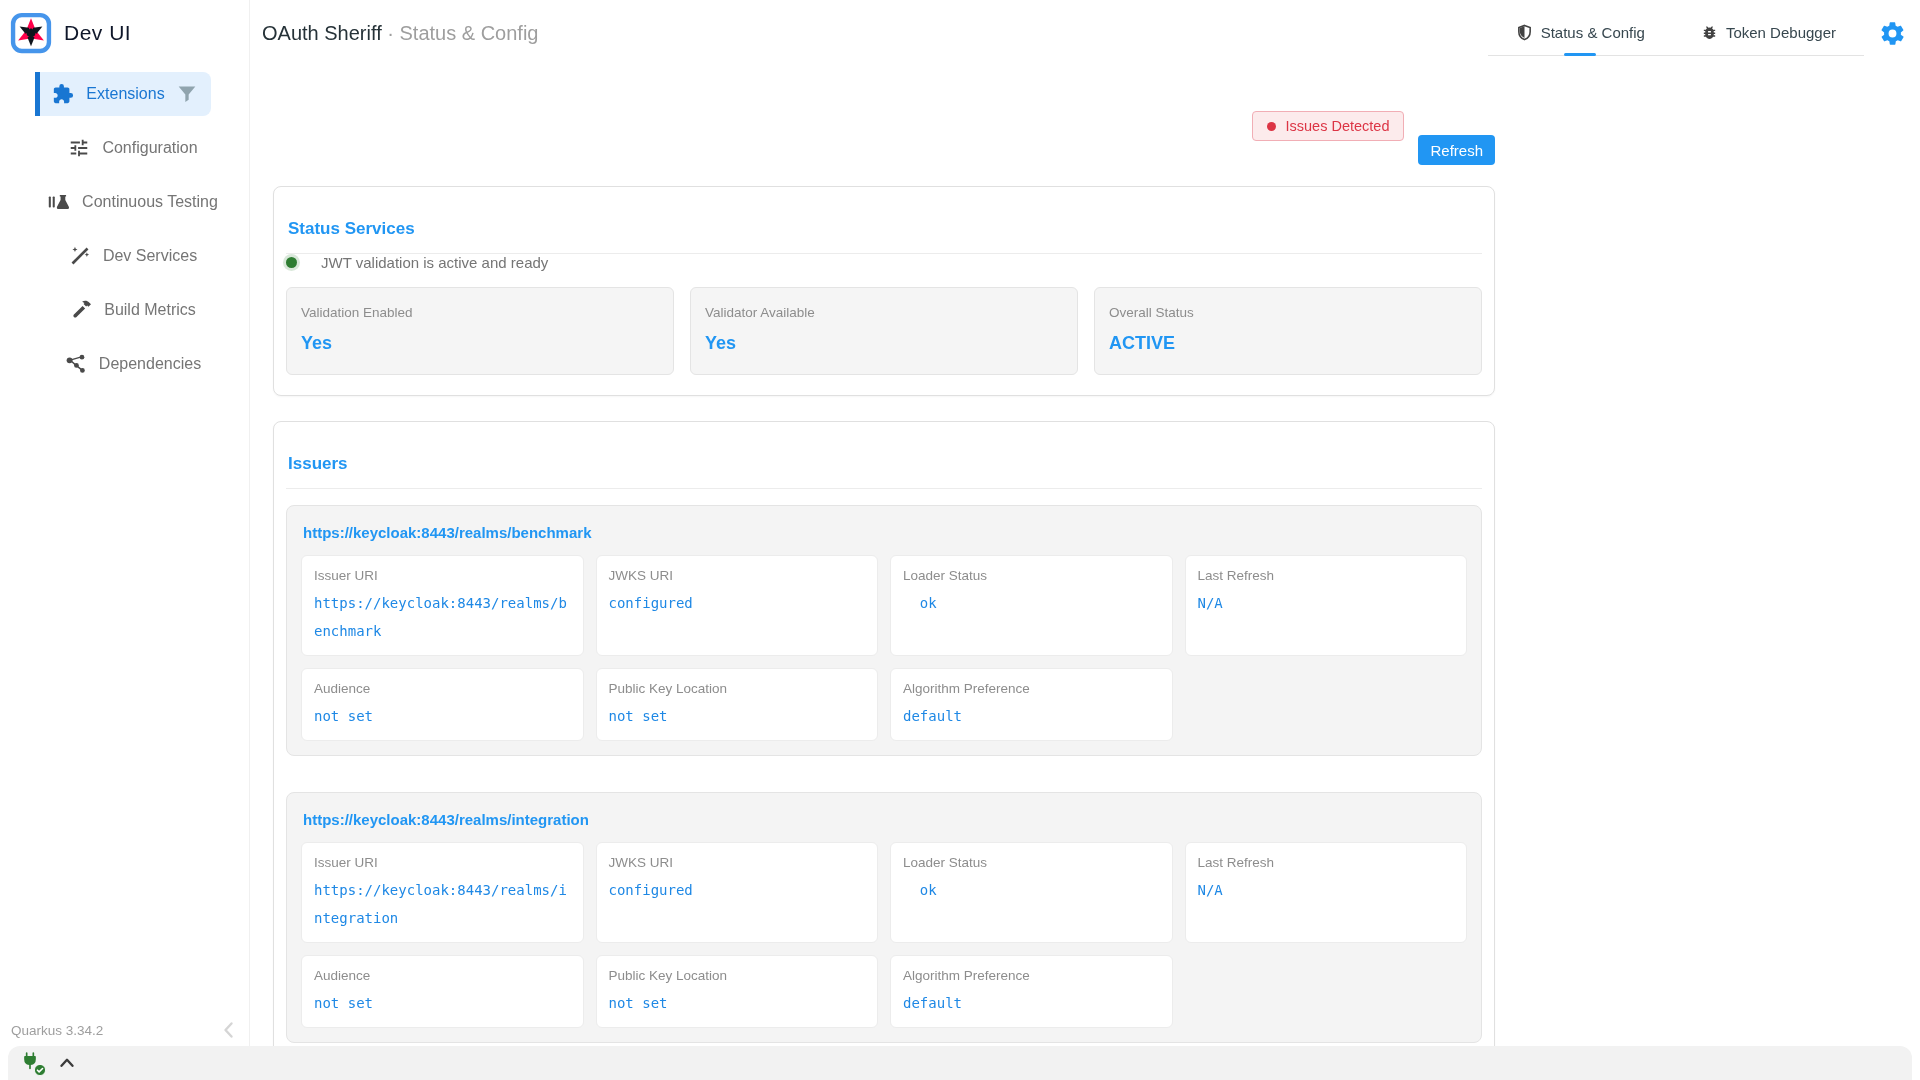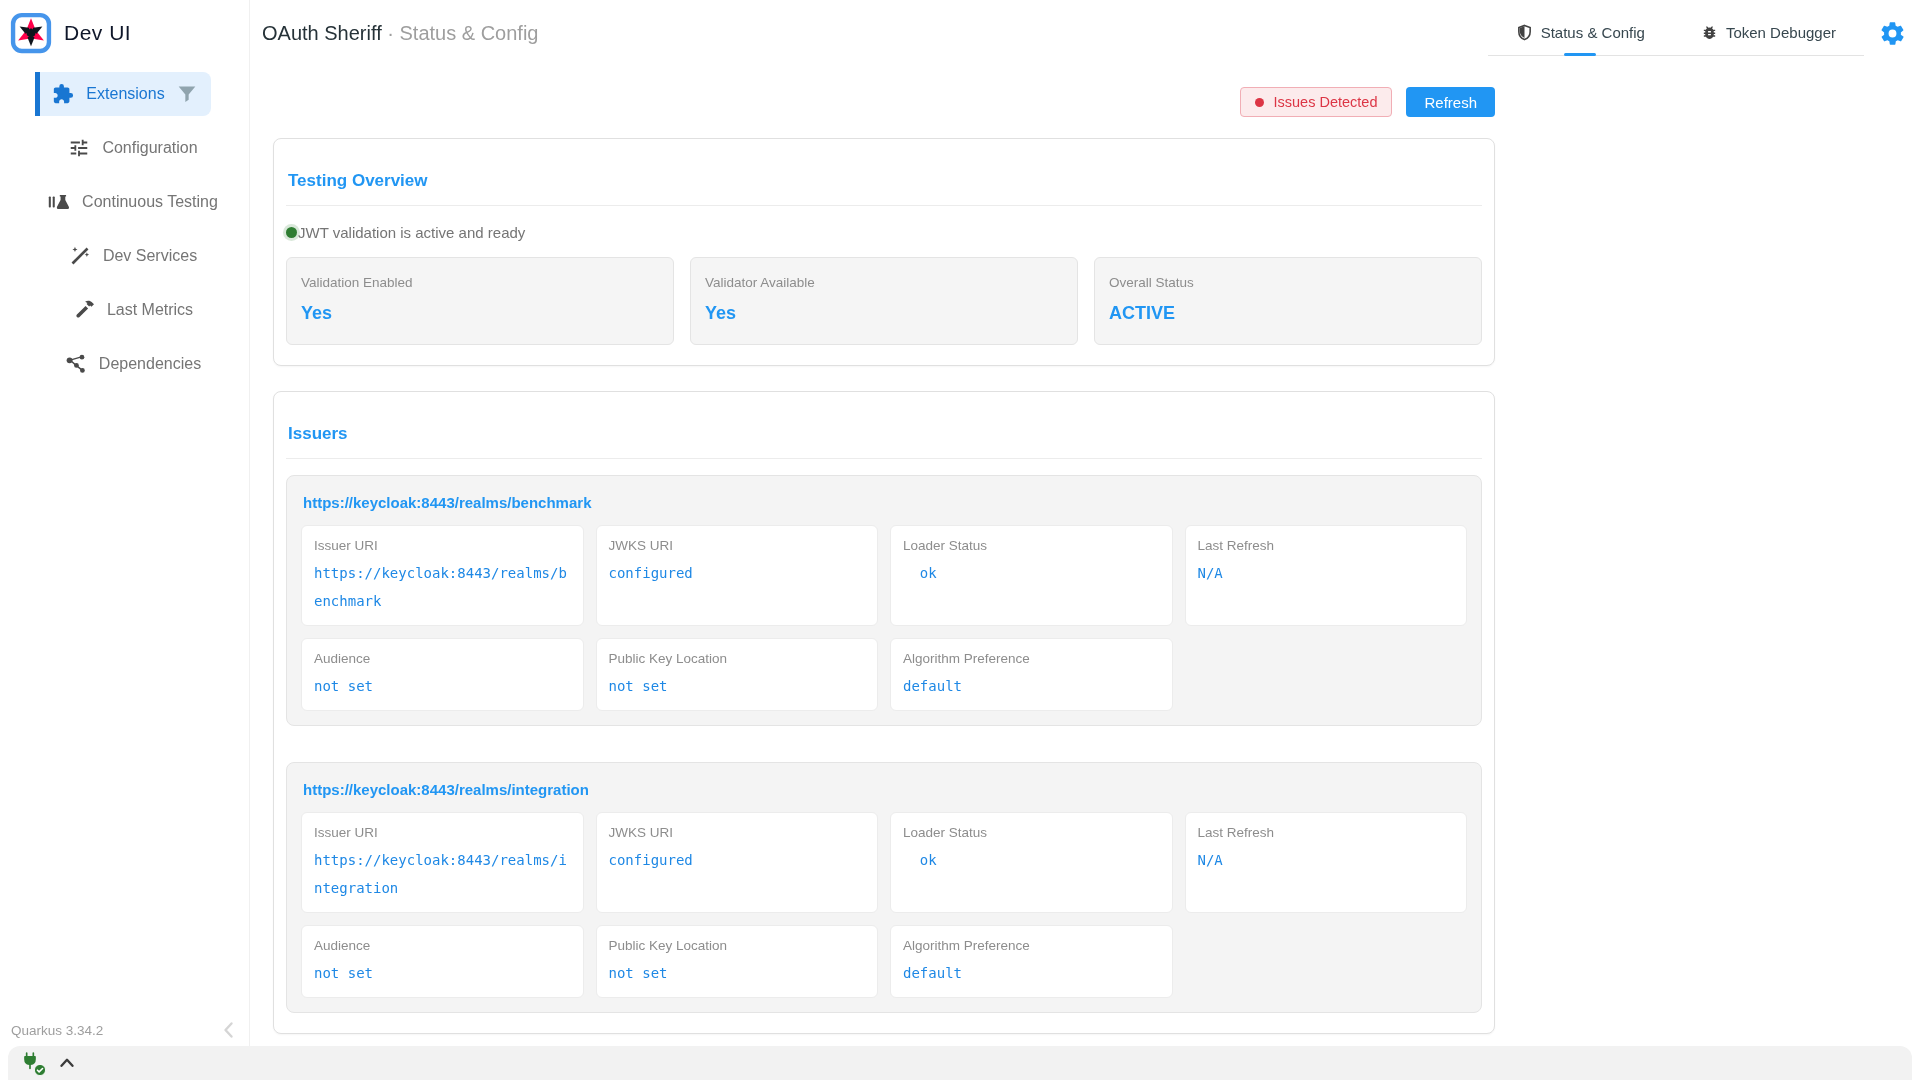--- a/index.html
+++ b/index.html
@@ -50,32 +50,32 @@
   .gear-btn { position:absolute; right:14px; top:20px; color:#2196f3; cursor:pointer; display:inline-flex; }
   .gear-btn svg { width:27px; height:27px; }
 
   .content { margin-left:23px; width:1222px; }
 
   .actions-row { display:flex; justify-content:flex-end; align-items:center; gap:14px; margin-top:30px; }
   .issues-badge { display:inline-flex; align-items:center; gap:9px; height:30px; padding:0 14px;
                   background:#fcebec; border:1px solid #f1aeb5; border-radius:4px;
                   color:#dc3545; font-size:14.5px; }
   .issues-badge .dot { width:9px; height:9px; border-radius:50%; background:#dc3545; }
-  .refresh-btn { height:30px; padding:0 18px; background:#2196f3; border:none; border-radius:4px;
-                 color:#fff; font-size:15px; font-family:inherit; cursor:pointer; }
+  .refresh-btn { height:30px; padding:0 12px; background:#2196f3; border:none; border-radius:4px;
+                 color:#fff; font-size:15px; font-family:inherit; cursor:pointer;margin-top:48px; }
 
   .card { background:#fff; border:1px solid #e0e0e0; border-radius:8px;
           box-shadow:0 1px 2px rgba(0,0,0,.04); padding:32px 12px 20px 12px; }
   .card-1 { margin-top:21px; }
   .card-2 { margin-top:25px; }
   .card-3 { margin-top:16px; height:60px; }
   .card-title { color:#2196f3; font-size:17px; font-weight:700; margin:0 2px; }
   .card-divider { border:none; border-top:1px solid #ececec; margin:14px 0 0 0; }
 
-  .status-line { display:flex; align-items:center; gap:1px; margin-top:18px; color:#757575; font-size:15px; }
+  .status-line { display:flex; align-items:center; gap:24px; color:#757575; font-size:15px; }
   .status-dot { width:11px; height:11px; border-radius:50%; background:#2e7d32;
                 box-shadow:0 0 0 3px rgba(46,125,50,.18); }
 
   .metrics-row { display:grid; grid-template-columns:repeat(3,1fr); gap:16px; margin-top:16px; }
   .metric-box { background:#f5f5f5; border:1px solid #e4e4e4; border-radius:6px; padding:17px 14px; height:88px; }
   .metric-label { color:#8d8d8d; font-size:13.5px; }
   .metric-value { color:#2196f3; font-size:18px; font-weight:700; margin-top:13px; }
 
   .issuer-card { background:#f4f4f4; border:1px solid #e4e4e4; border-radius:8px;
                  padding:16px 14px 14px 14px; margin-top:16px; }
@@ -171,21 +171,21 @@
         </span>
         <span>Dev Services</span>
       </div>
 
       <div class="menu-item">
         <span class="mi-icon">
           <svg viewBox="0 0 24 24" fill="currentColor">
               <path d="M13.2 3.1c2.3-1.7 5.6-1.5 7.7.6l2 2-2.8 2.8-1.4-1.4-1.1 1.1-2.8-2.8 1-1zM13.7 7.5l2.8 2.8-9.4 9.4c-.8.8-2 .8-2.8 0-.8-.8-.8-2 0-2.8z"></path>
             </svg>
         </span>
-        <span>Last Metrics</span>
+        <span>Build Metrics</span>
       </div>
 
       <div class="menu-item">
         <span class="mi-icon">
           <svg viewBox="0 0 24 24" fill="currentColor">
               <path d="M6.5 7.5L17 4.5M7 9l4.5 4M13.8 14.8l4.2 3.4" stroke="currentColor" stroke-width="1.6"></path>
               <circle cx="5" cy="8" r="3.2"></circle>
               <circle cx="18.5" cy="4.5" r="2.6"></circle>
               <circle cx="12.5" cy="13.5" r="2.6"></circle>
               <circle cx="19" cy="19" r="2.6"></circle>
@@ -248,21 +248,21 @@
 
       <div class="actions-row">
         <span class="issues-badge">
           <span class="dot"></span>
           <span>Issues Detected</span>
         </span>
         <button class="refresh-btn">Refresh</button>
       </div>
 
       <section class="card card-1">
-        <h2 class="card-title">Testing Overview</h2>
+        <h2 class="card-title">Status Services</h2>
         <hr class="card-divider">
         <div class="status-line">
           <span class="status-dot"></span>
           <span>JWT validation is active and ready</span>
         </div>
         <div class="metrics-row">
           <div class="metric-box">
             <div class="metric-label">Validation Enabled</div>
             <div class="metric-value">Yes</div>
           </div>

